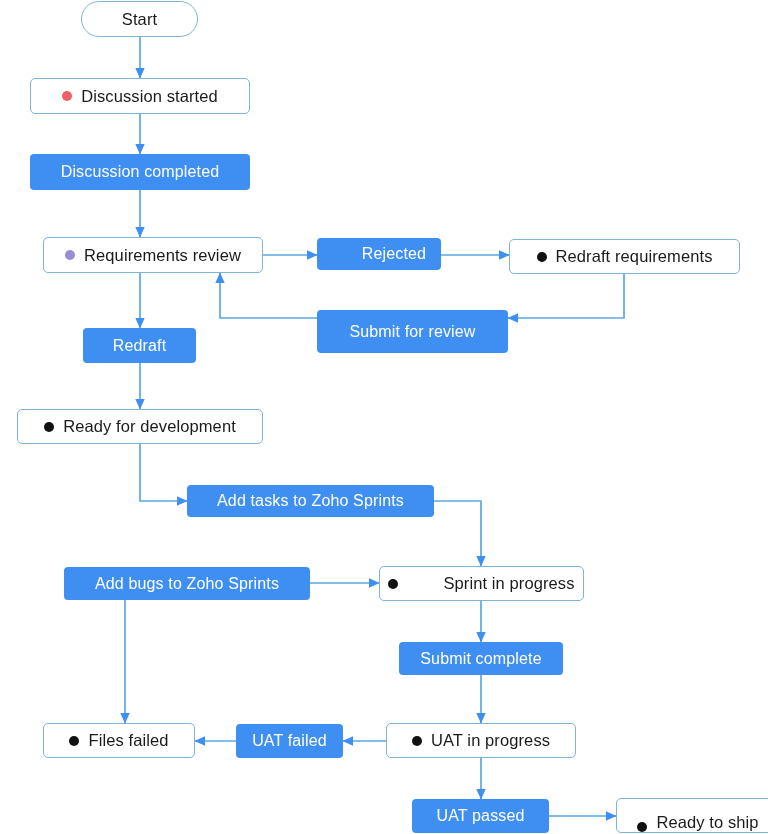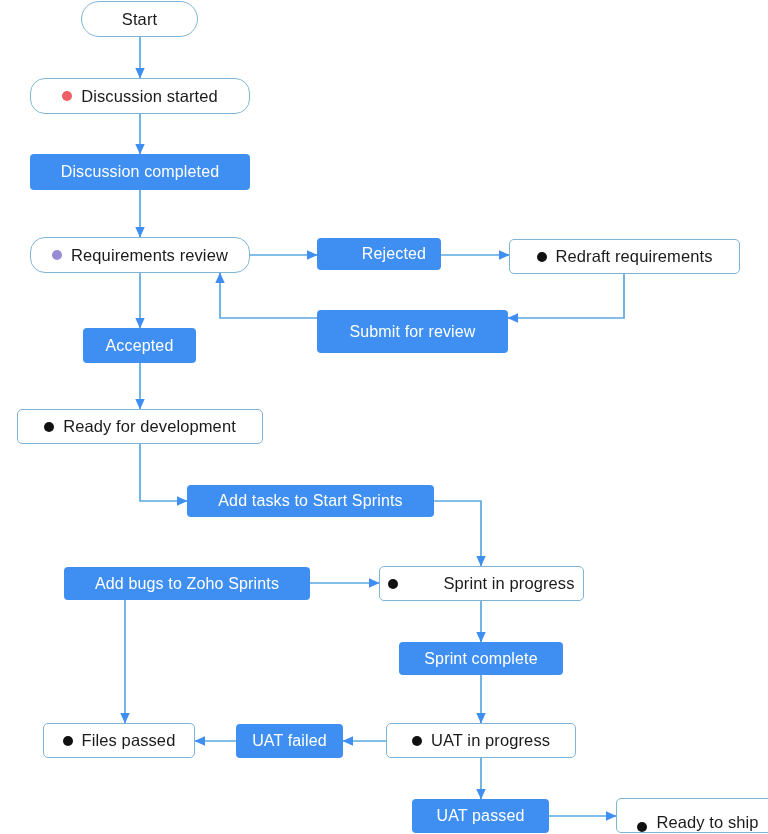--- a/index.html
+++ b/index.html
@@ -122,26 +122,26 @@
       <path d="M 466 758 L 466 799"></path>
 
       <path d="M 534 816 L 601 816"></path>
     </g>
   </svg>
 
   <div class="node state pill" style="left:66px; top:1px; width:117px; height:36px;">
     <span class="lbl">Start</span>
   </div>
 
-  <div class="node state" style="left:15px; top:78px; width:220px; height:36px;border-radius:15px;">
+  <div class="node state" style="left:15px; top:78px; width:220px; height:36px;">
     <span class="dot" style="background:#ef5f65;"></span>
     <span class="lbl">Discussion started</span>
   </div>
 
-  <div class="node state" style="left:15px; top:237px; width:220px; height:36px;border-radius:15px;">
+  <div class="node state" style="left:28px; top:237px; width:220px; height:36px;">
     <span class="dot" style="background:#9a8cd4;"></span>
     <span class="lbl">Requirements review</span>
   </div>
 
   <div class="node state" style="left:494px; top:239px; width:231px; height:35px;text-align:center;">
     <span class="dot" style="background:#111111;"></span>
     <span class="lbl">Redraft requirements</span>
   </div>
 
   <div class="node state" style="left:2px; top:409px; width:246px; height:35px;">
@@ -154,54 +154,54 @@
     <span class="lbl">Sprint in progress</span>
   </div>
 
   <div class="node state" style="left:371px; top:723px; width:190px; height:35px;">
     <span class="dot" style="background:#111111;"></span>
     <span class="lbl">UAT in progress</span>
   </div>
 
   <div class="node state" style="left:28px; top:723px; width:152px; height:35px;">
     <span class="dot" style="background:#111111;"></span>
-    <span class="lbl">Files passed</span>
+    <span class="lbl">Files failed</span>
   </div>
 
   <div class="node state" style="left:601px; top:798px; width:164px; height:35px;align-items:flex-end;">
     <span class="dot" style="background:#111111;"></span>
     <span class="lbl">Ready to ship</span>
   </div>
 
   <div class="node transition" style="left:15px; top:154px; width:220px; height:36px;">
     <span class="lbl">Discussion completed</span>
   </div>
 
   <div class="node transition" style="left:302px; top:238px; width:124px; height:32px;padding-left:44px;">
     <span class="lbl">Rejected</span>
   </div>
 
   <div class="node transition" style="left:302px; top:310px; width:191px; height:43px;justify-content:center;">
     <span class="lbl">Submit for review</span>
   </div>
 
   <div class="node transition" style="left:68px; top:328px; width:113px; height:35px;">
-    <span class="lbl">Accepted</span>
+    <span class="lbl">Redraft</span>
   </div>
 
   <div class="node transition" style="left:172px; top:485px; width:247px; height:32px;">
-    <span class="lbl">Add tasks to Start Sprints</span>
+    <span class="lbl">Add tasks to Zoho Sprints</span>
   </div>
 
   <div class="node transition" style="left:49px; top:567px; width:246px; height:33px;">
     <span class="lbl">Add bugs to Zoho Sprints</span>
   </div>
 
   <div class="node transition" style="left:384px; top:642px; width:164px; height:33px;">
-    <span class="lbl">Sprint complete</span>
+    <span class="lbl">Submit complete</span>
   </div>
 
   <div class="node transition" style="left:221px; top:724px; width:107px; height:34px;">
     <span class="lbl">UAT failed</span>
   </div>
 
   <div class="node transition" style="left:397px; top:799px; width:137px; height:34px;">
     <span class="lbl">UAT passed</span>
   </div>
 

